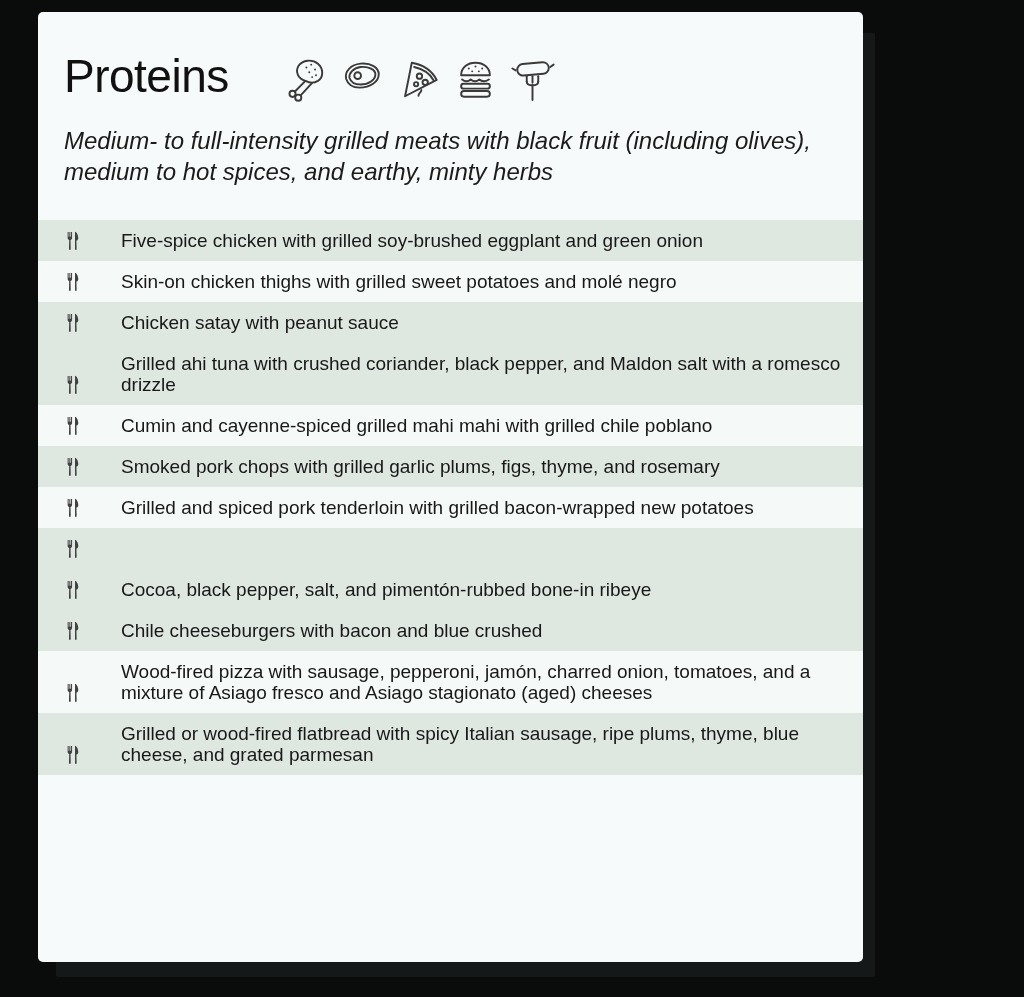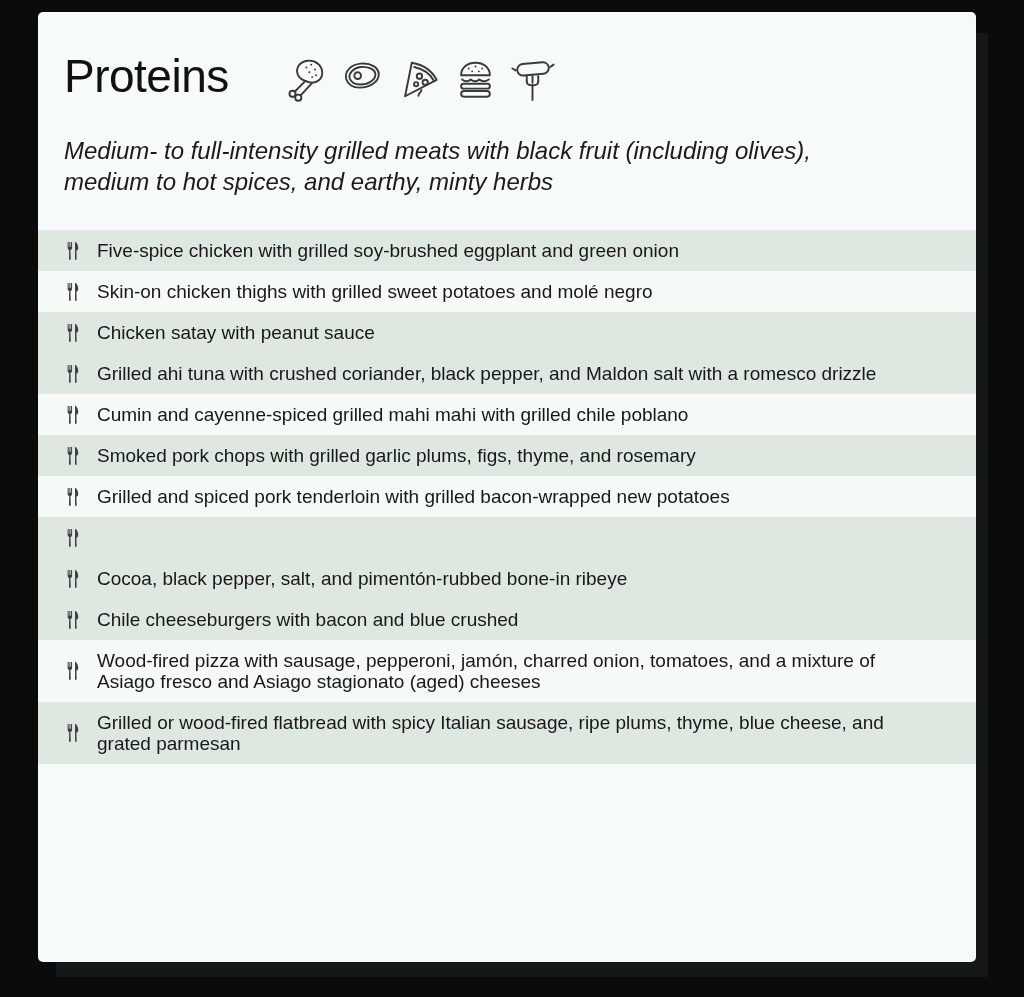--- a/index.html
+++ b/index.html
@@ -5,21 +5,21 @@
   * { margin: 0; padding: 0; box-sizing: border-box; }
   html, body {
     width: 1024px; height: 997px;
     background: var(--bg, #0a0c0c);
     font-family: "Liberation Sans", sans-serif;
     overflow: hidden;
   }
   .card {
     position: absolute;
     left: 38px; top: 12px;
-    width: 938px; height: 950px;
+    width: 825px; height: 950px;
     background: var(--card, #f6fafa);
     border-radius: 5px;
     box-shadow: 15px 18px 0 -3px #141818;
     overflow: hidden;
   }
   .header {
     padding: 38px 40px 0 26px;
   }
   .title-row {
     display: flex;
@@ -35,35 +35,36 @@
   .icon-row {
     display: flex;
     align-items: center;
     gap: 10px;
     margin-left: 52px;
     margin-top: 6px;
   }
   .food-icon { width: 47px; height: 46px; display: inline-block; }
   .food-icon svg { width: 100%; height: 100%; }
   .subtitle {
-    margin-top: 33px;
+    margin-top: 23px;
     font-size: 24px;
     font-style: italic;
     color: #1b1b1b;
     line-height: 31px;
     max-width: 815px;
   }
   .list {
     margin-top: 33px;
   }
   .row {
     display: flex;
-    align-items: center;
+    align-items: flex-end;
     padding: 9.5px 0;
     min-height: 40.5px;
+    gap: 24px;
   }
   .row.odd  { background: var(--stripe-odd, #dfe8e0); }
   .row.even { background: var(--stripe-even, #f5f9f8); }
   .row-icon {
     flex: 0 0 auto;
     margin-left: 28px;
     width: 14px; height: 22px;
     display: inline-flex;
     align-items: center;
   }

